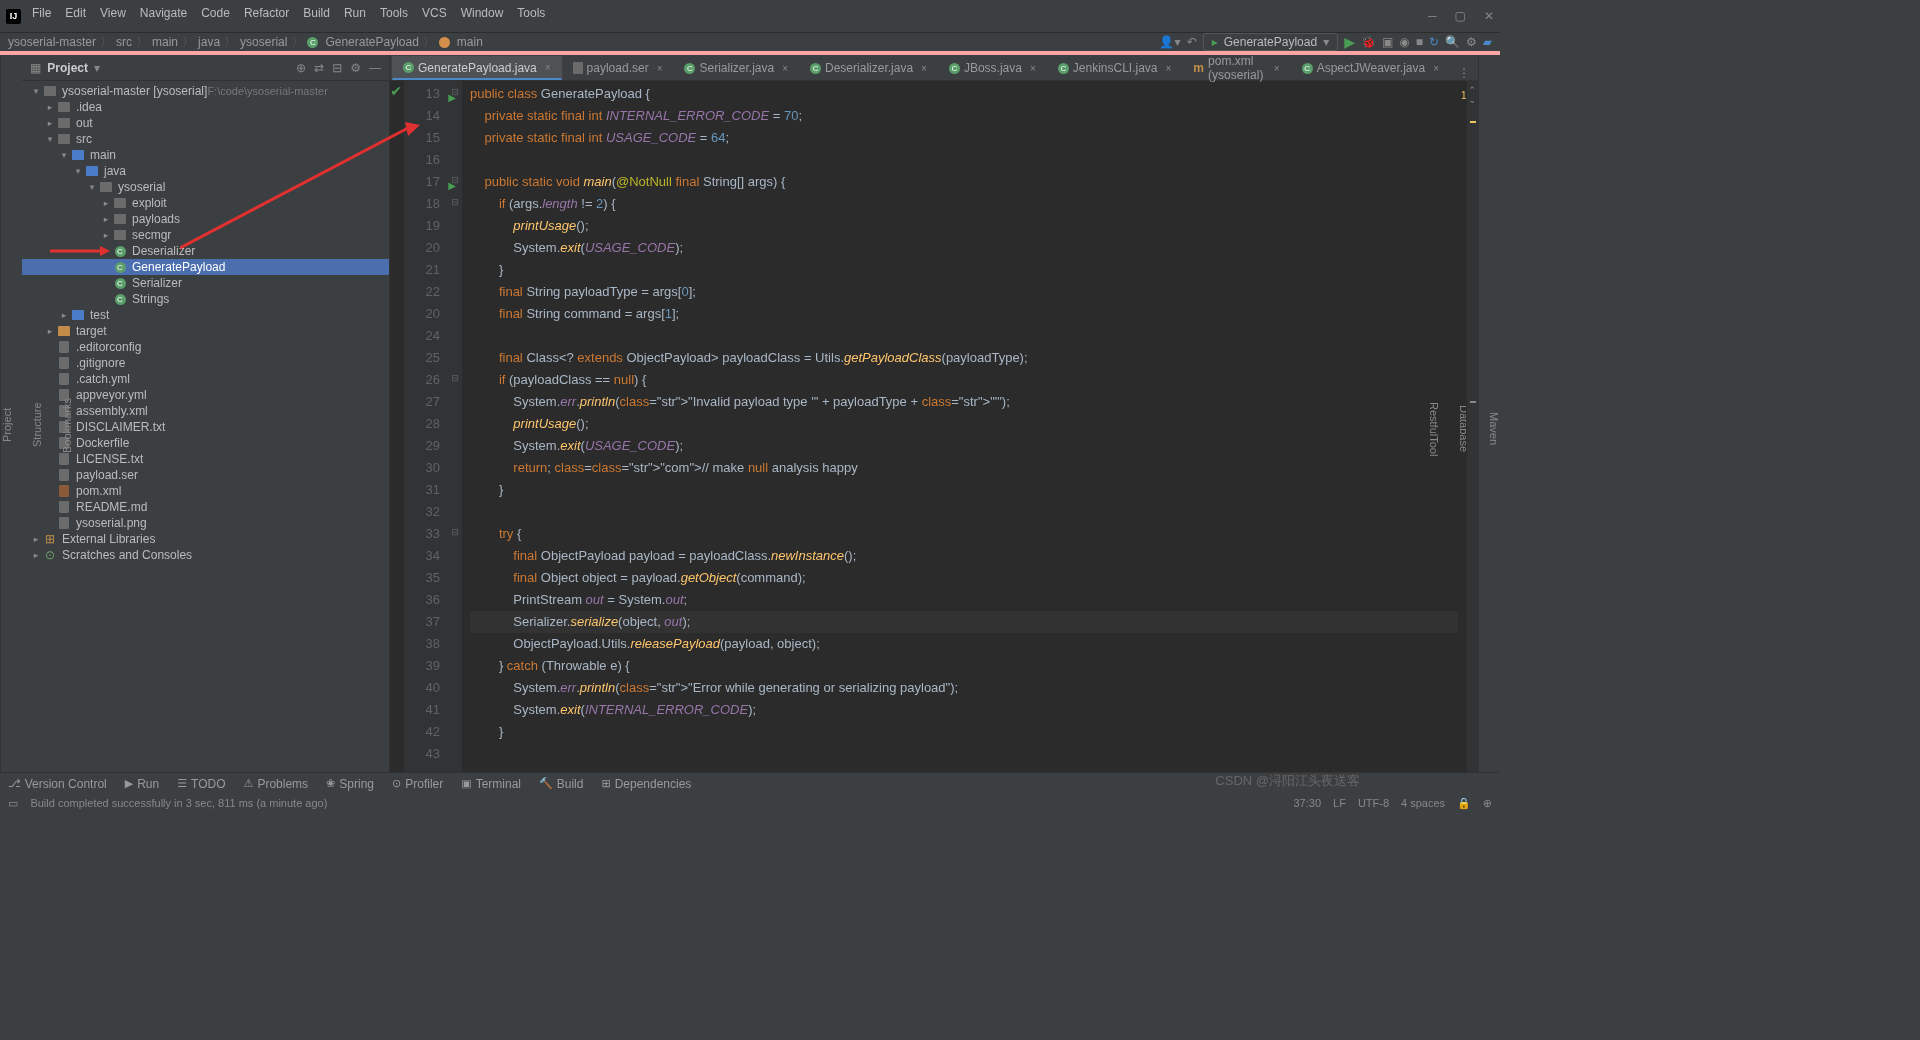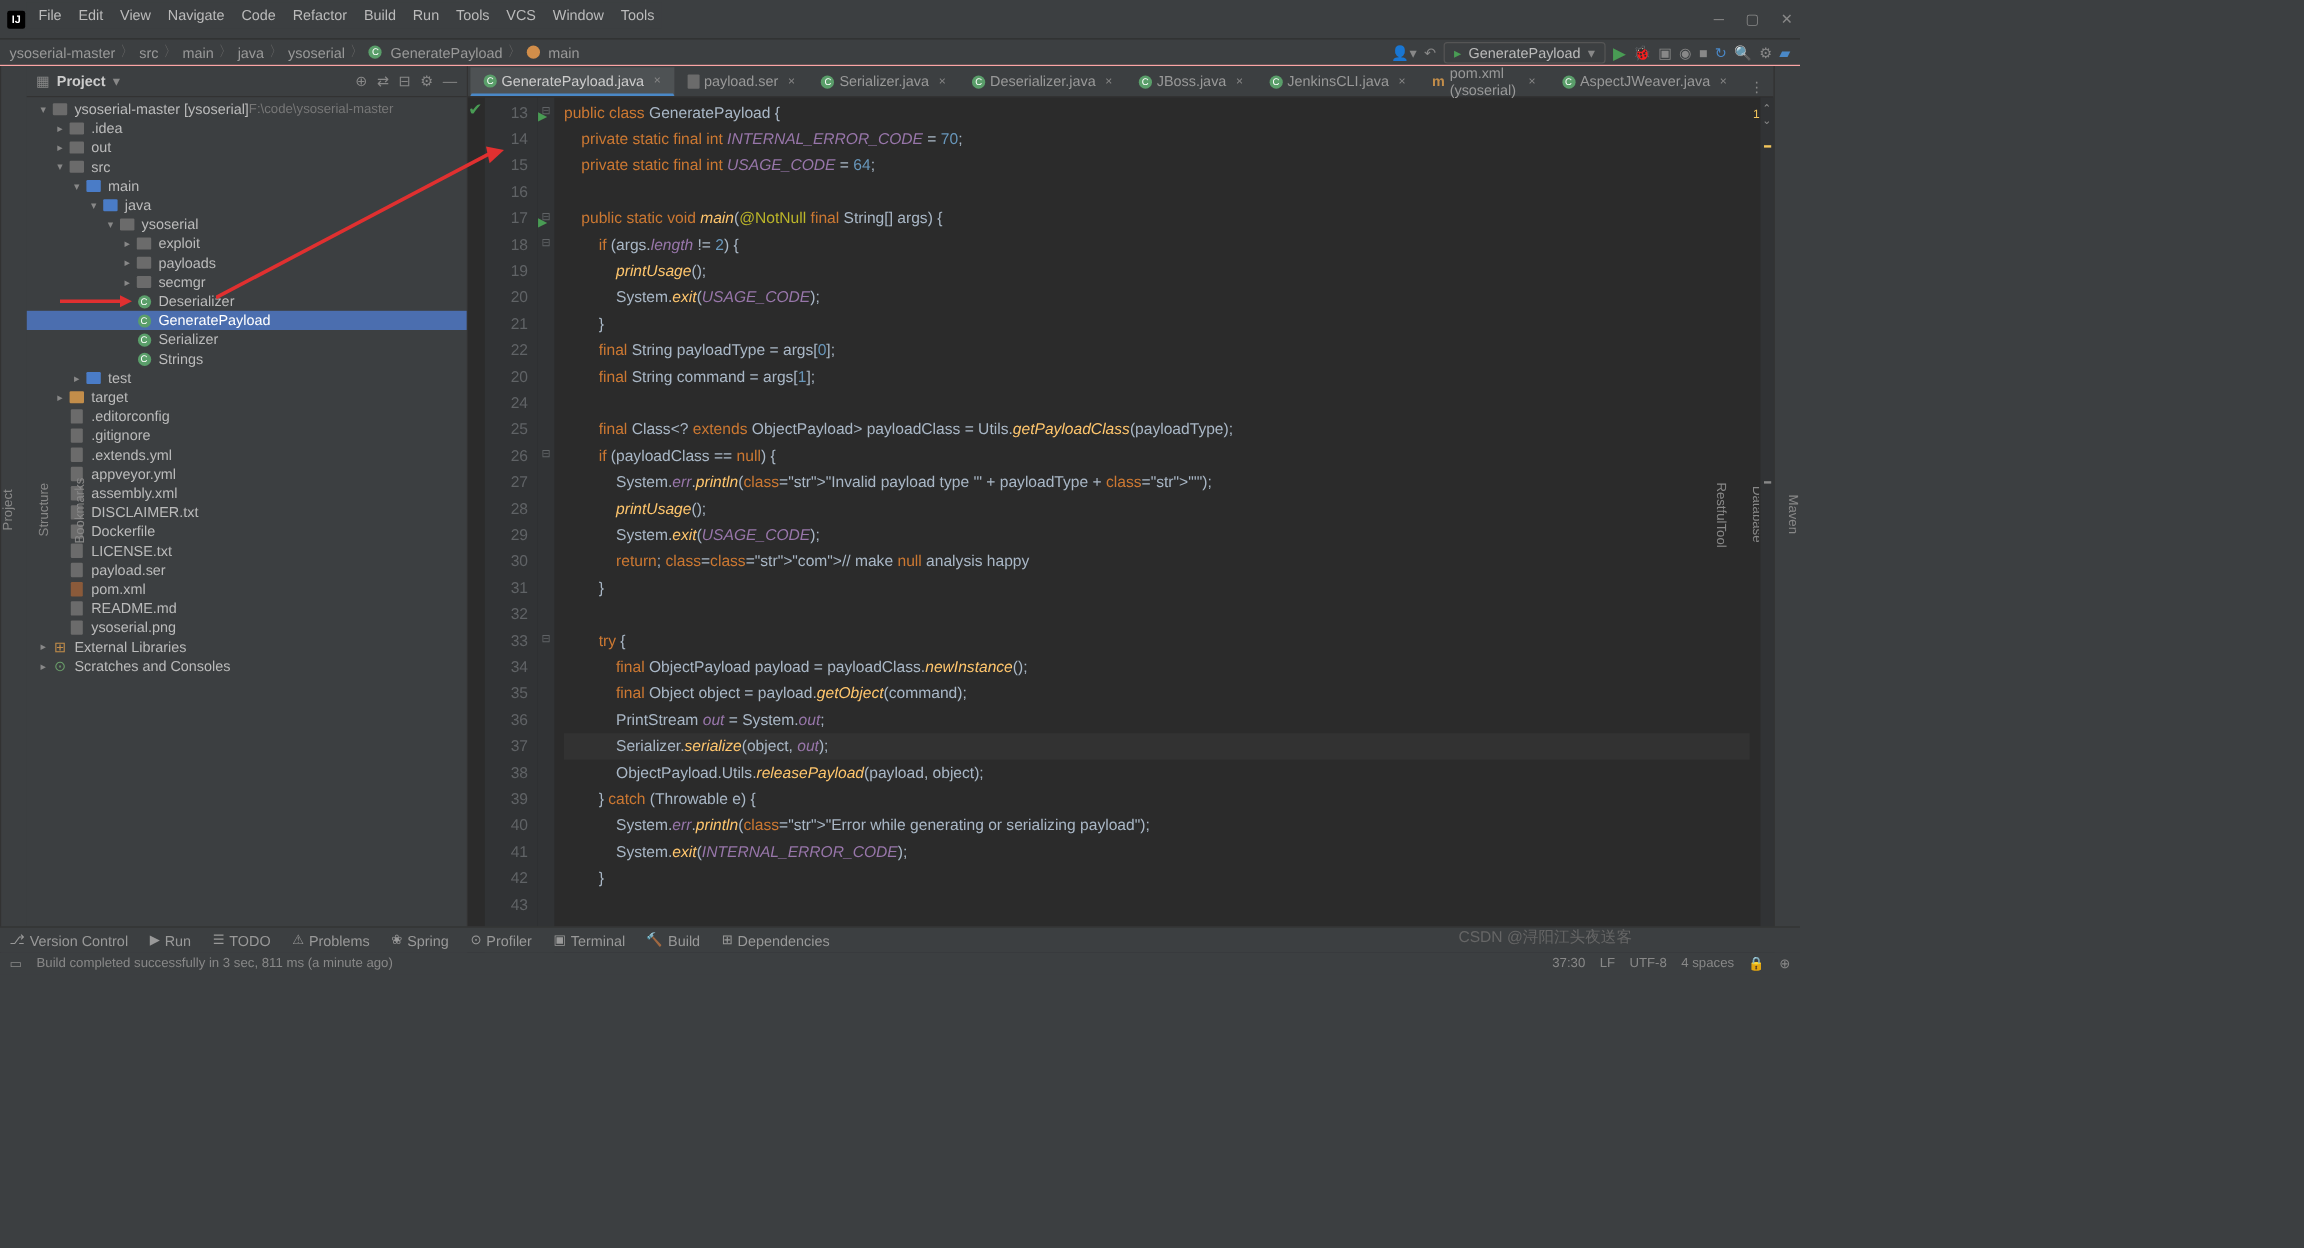--- a/index.html
+++ b/index.html
@@ -3,21 +3,21 @@
 <meta charset="utf-8">
 <style>
 * { margin:0; padding:0; box-sizing:border-box; font-family:"Segoe UI",Arial,sans-serif; }
 body { width:1500px; height:812px; background:#3c3f41; color:#bbb; font-size:12px; overflow:hidden; position:relative; }
 .titlebar { height:24px; background:#3c3f41; display:flex; align-items:center; padding:16px 6px; border-bottom:1px solid #2b2b2b; }
 .win-controls { margin-left:auto; display:flex; gap:18px; color:#888; }
 .win-controls span { cursor:pointer; }
 .menubar { height:22px; display:flex; align-items:center; gap:2px; padding-left:4px; background:#3c3f41; position:absolute; top:2px; left:22px; }
 .menubar span { padding:2px 6px; cursor:pointer; }
 .title-text { color:#888; margin-left:20px; }
-.nav-row { height:22px; display:flex; align-items:center; padding:0 8px; background:#3c3f41; border-bottom:1px solid #fca5a5; }
+.nav-row { height:22px; display:flex; align-items:center; padding:0 8px; background:#3c3f41; border-bottom:4px solid #fca5a5; }
 .breadcrumb { display:flex; align-items:center; gap:4px; color:#999; }
 .breadcrumb .sep { color:#666; }
 .nav-right { margin-left:auto; display:flex; align-items:center; gap:6px; }
 .run-config { background:#3c3f41; border:1px solid #555; border-radius:3px; padding:1px 8px; display:flex; align-items:center; gap:6px; }
 .green-play { color:#499c54; }
 .main { display:flex; height:calc(100% - 24px - 22px - 22px); }
 .left-rail { width:22px; background:#3c3f41; border-right:1px solid #323232; display:flex; flex-direction:column; align-items:center; padding-top:4px; color:#888; writing-mode:vertical-rl; transform:rotate(180deg); gap:18px; font-size:11px; }
 .left-rail span { cursor:pointer; }
 .right-rail { width:22px; background:#3c3f41; border-left:1px solid #323232; display:flex; flex-direction:column; align-items:center; padding-top:4px; writing-mode:vertical-rl; gap:18px; font-size:11px; color:#888; }
 .project-panel { width:368px; background:#3c3f41; border-right:1px solid #323232; display:flex; flex-direction:column; }
@@ -276,21 +276,21 @@
           <span class="ico-box">
             <span class="file-ico"></span>
           </span>
           <span style="margin-left: 4px;">.gitignore</span>
         </div>
         <div class="tree-row" style="padding-left: 22px;">
           <span class="arr"></span>
           <span class="ico-box">
             <span class="file-ico"></span>
           </span>
-          <span style="margin-left: 4px;">.extends.yml</span>
+          <span style="margin-left: 4px;">.catch.yml</span>
         </div>
         <div class="tree-row" style="padding-left: 22px;">
           <span class="arr"></span>
           <span class="ico-box">
             <span class="file-ico"></span>
           </span>
           <span style="margin-left: 4px;">appveyor.yml</span>
         </div>
         <div class="tree-row" style="padding-left: 22px;">
           <span class="arr"></span>

